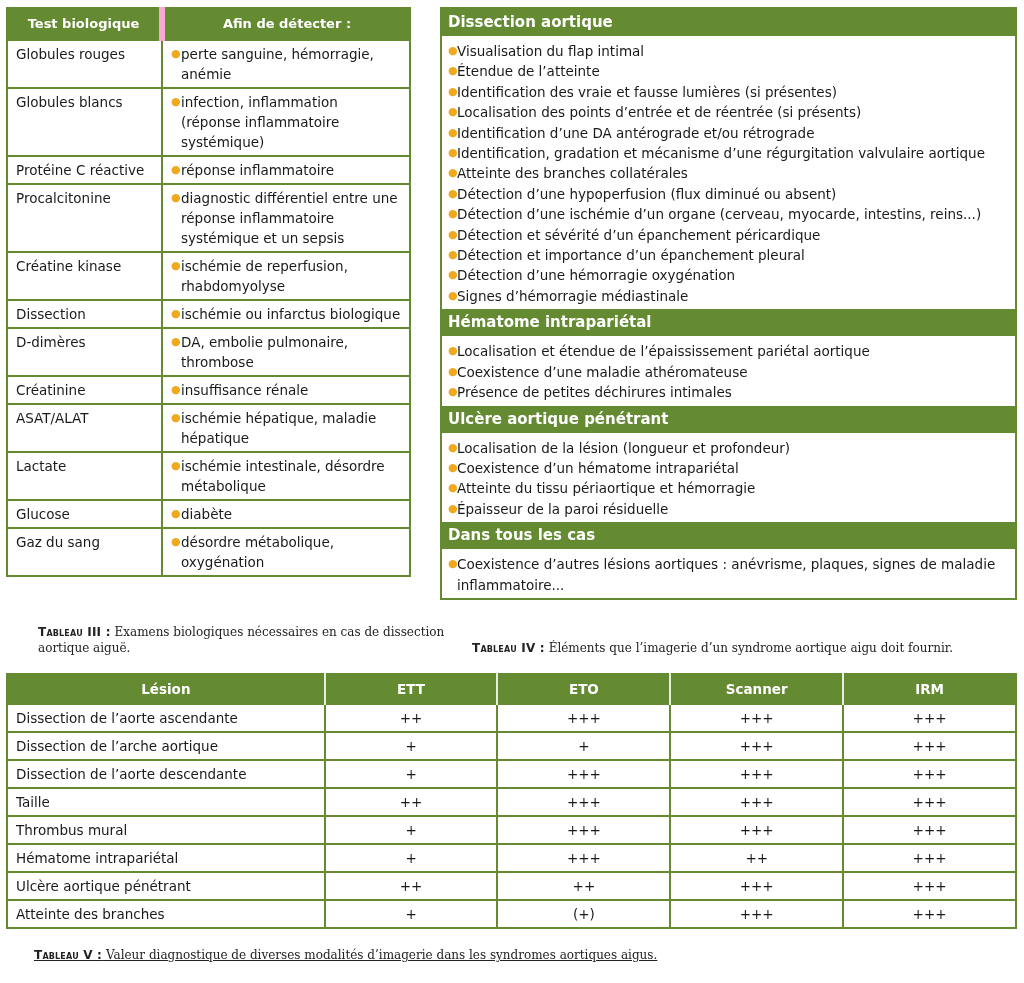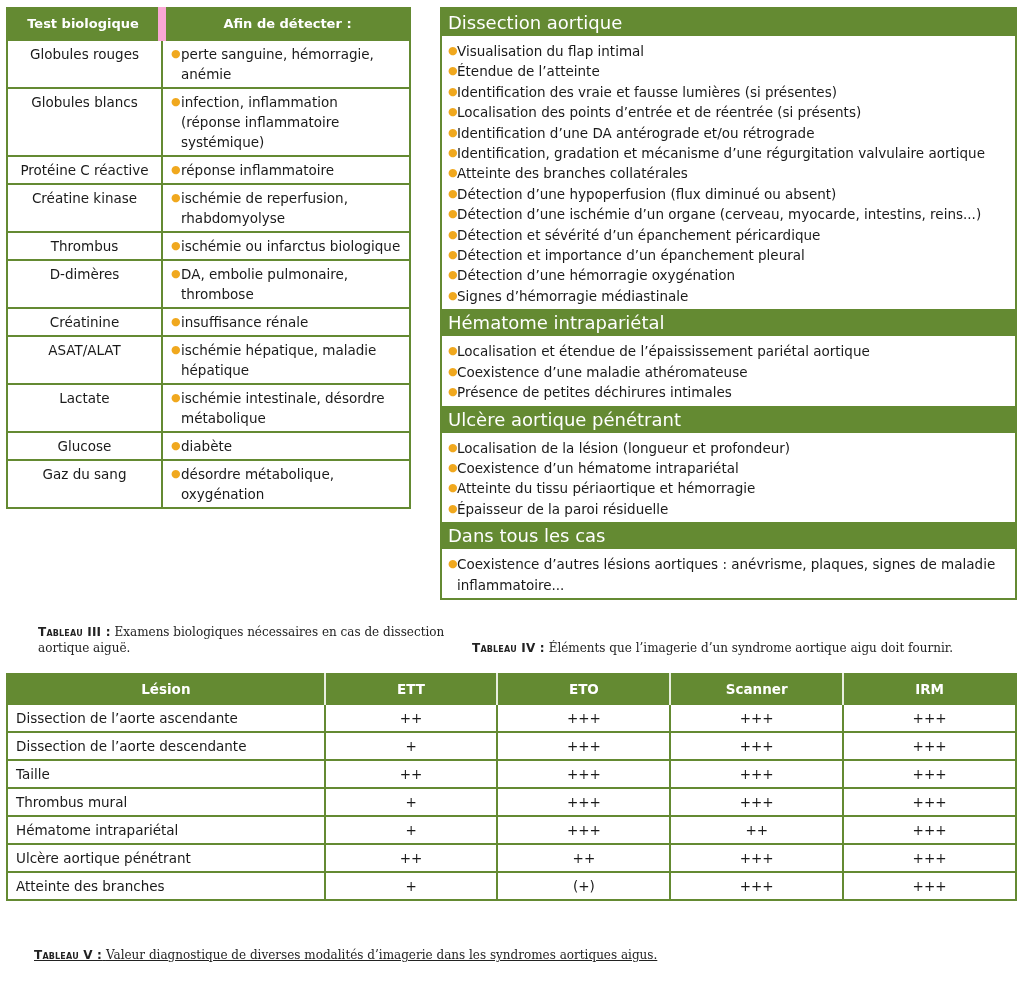--- a/index.html
+++ b/index.html
@@ -11,34 +11,34 @@
   
   #t3 {
     position: absolute; left: 6px; top: 7px; width: 405px;
     border-collapse: collapse; border: 2px solid var(--green);
     font-size: 13.5px; line-height: 20px;
   }
   #t3 th {
     background: var(--green); color: #fff; font-weight: bold; height: 32px;
     text-align: center; font-size: 13px;
   }
-  #t3 th + th { border-left: 8px solid #f9a8d4; margin-top: 40px; }
+  #t3 th + th { border-left: 6px solid #f9a8d4; margin-top: 40px; }
   #t3 td { border: 2px solid var(--green); vertical-align: top; padding: 3px 8px 3px 8px; }
-  #t3 td.c1 { width: 155px; text-align: center; }
+  #t3 td.c1 { width: 155px; }
   .bul { display: flex; }
   .bul .dot { color: var(--bullet); font-size: 11px; width: 10px; flex: none; line-height: 20px; }
 
   
   #t4 {
     position: absolute; left: 440px; top: 7px; width: 577px;
     border: 2px solid var(--green); font-size: 13.5px; line-height: 20.4px;
   }
   #t4 .sec-head {
-    background: var(--green); color: #fff; font-weight: normal; height: 27px;
-    line-height: 27px; padding-left: 6px; font-size: 18px;
+    background: var(--green); color: #fff; font-weight: bold; height: 27px;
+    line-height: 27px; padding-left: 6px; font-size: 15px;
   }
   #t4 .sec-body { padding: 5px 8px 3px 6px; }
   #t4 .sec-body .bul .dot { width: 9px; }
 
   
   .caption { position: absolute; font-family: "DejaVu Serif", serif; font-size: 12px; line-height: 16px; color: #222; margin-left: 32px; }
   .caption .lbl { font-family: "DejaVu Sans", sans-serif; font-weight: bold; font-variant: small-caps; letter-spacing: 0.2px; }
   #cap3 { left: 6px; top: 624px; width: 412px; }
   #cap4 { left: 440px; top: 640px; width: 580px; }
   #cap5 { left: 2px; top: 947px; width: 1000px; text-decoration: underline; }
@@ -90,30 +90,39 @@
       <tr>
         <td class="c1">Protéine C réactive</td>
         <td>
           <div class="bul">
             <span class="dot">●</span>
             <span>réponse inflammatoire</span>
           </div>
         </td>
       </tr>
       <tr>
+        <td class="c1">Procalcitonine</td>
+        <td>
+          <div class="bul">
+            <span class="dot">●</span>
+            <span>diagnostic différentiel entre une réponse inflammatoire systémique et un sepsis</span>
+          </div>
+        </td>
+      </tr>
+      <tr>
         <td class="c1">Créatine kinase</td>
         <td>
           <div class="bul">
             <span class="dot">●</span>
             <span>ischémie de reperfusion, rhabdomyolyse</span>
           </div>
         </td>
       </tr>
       <tr>
-        <td class="c1">Thrombus</td>
+        <td class="c1">Dissection</td>
         <td>
           <div class="bul">
             <span class="dot">●</span>
             <span>ischémie ou infarctus biologique</span>
           </div>
         </td>
       </tr>
       <tr>
         <td class="c1">D-dimères</td>
         <td>
@@ -297,20 +306,27 @@
   </thead>
   <tbody id="t5-body">
       <tr>
         <td>Dissection de l’aorte ascendante</td>
         <td class="val">++</td>
         <td class="val">+++</td>
         <td class="val">+++</td>
         <td class="val">+++</td>
       </tr>
       <tr>
+        <td>Dissection de l’arche aortique</td>
+        <td class="val">+</td>
+        <td class="val">+</td>
+        <td class="val">+++</td>
+        <td class="val">+++</td>
+      </tr>
+      <tr>
         <td>Dissection de l’aorte descendante</td>
         <td class="val">+</td>
         <td class="val">+++</td>
         <td class="val">+++</td>
         <td class="val">+++</td>
       </tr>
       <tr>
         <td>Taille</td>
         <td class="val">++</td>
         <td class="val">+++</td>

